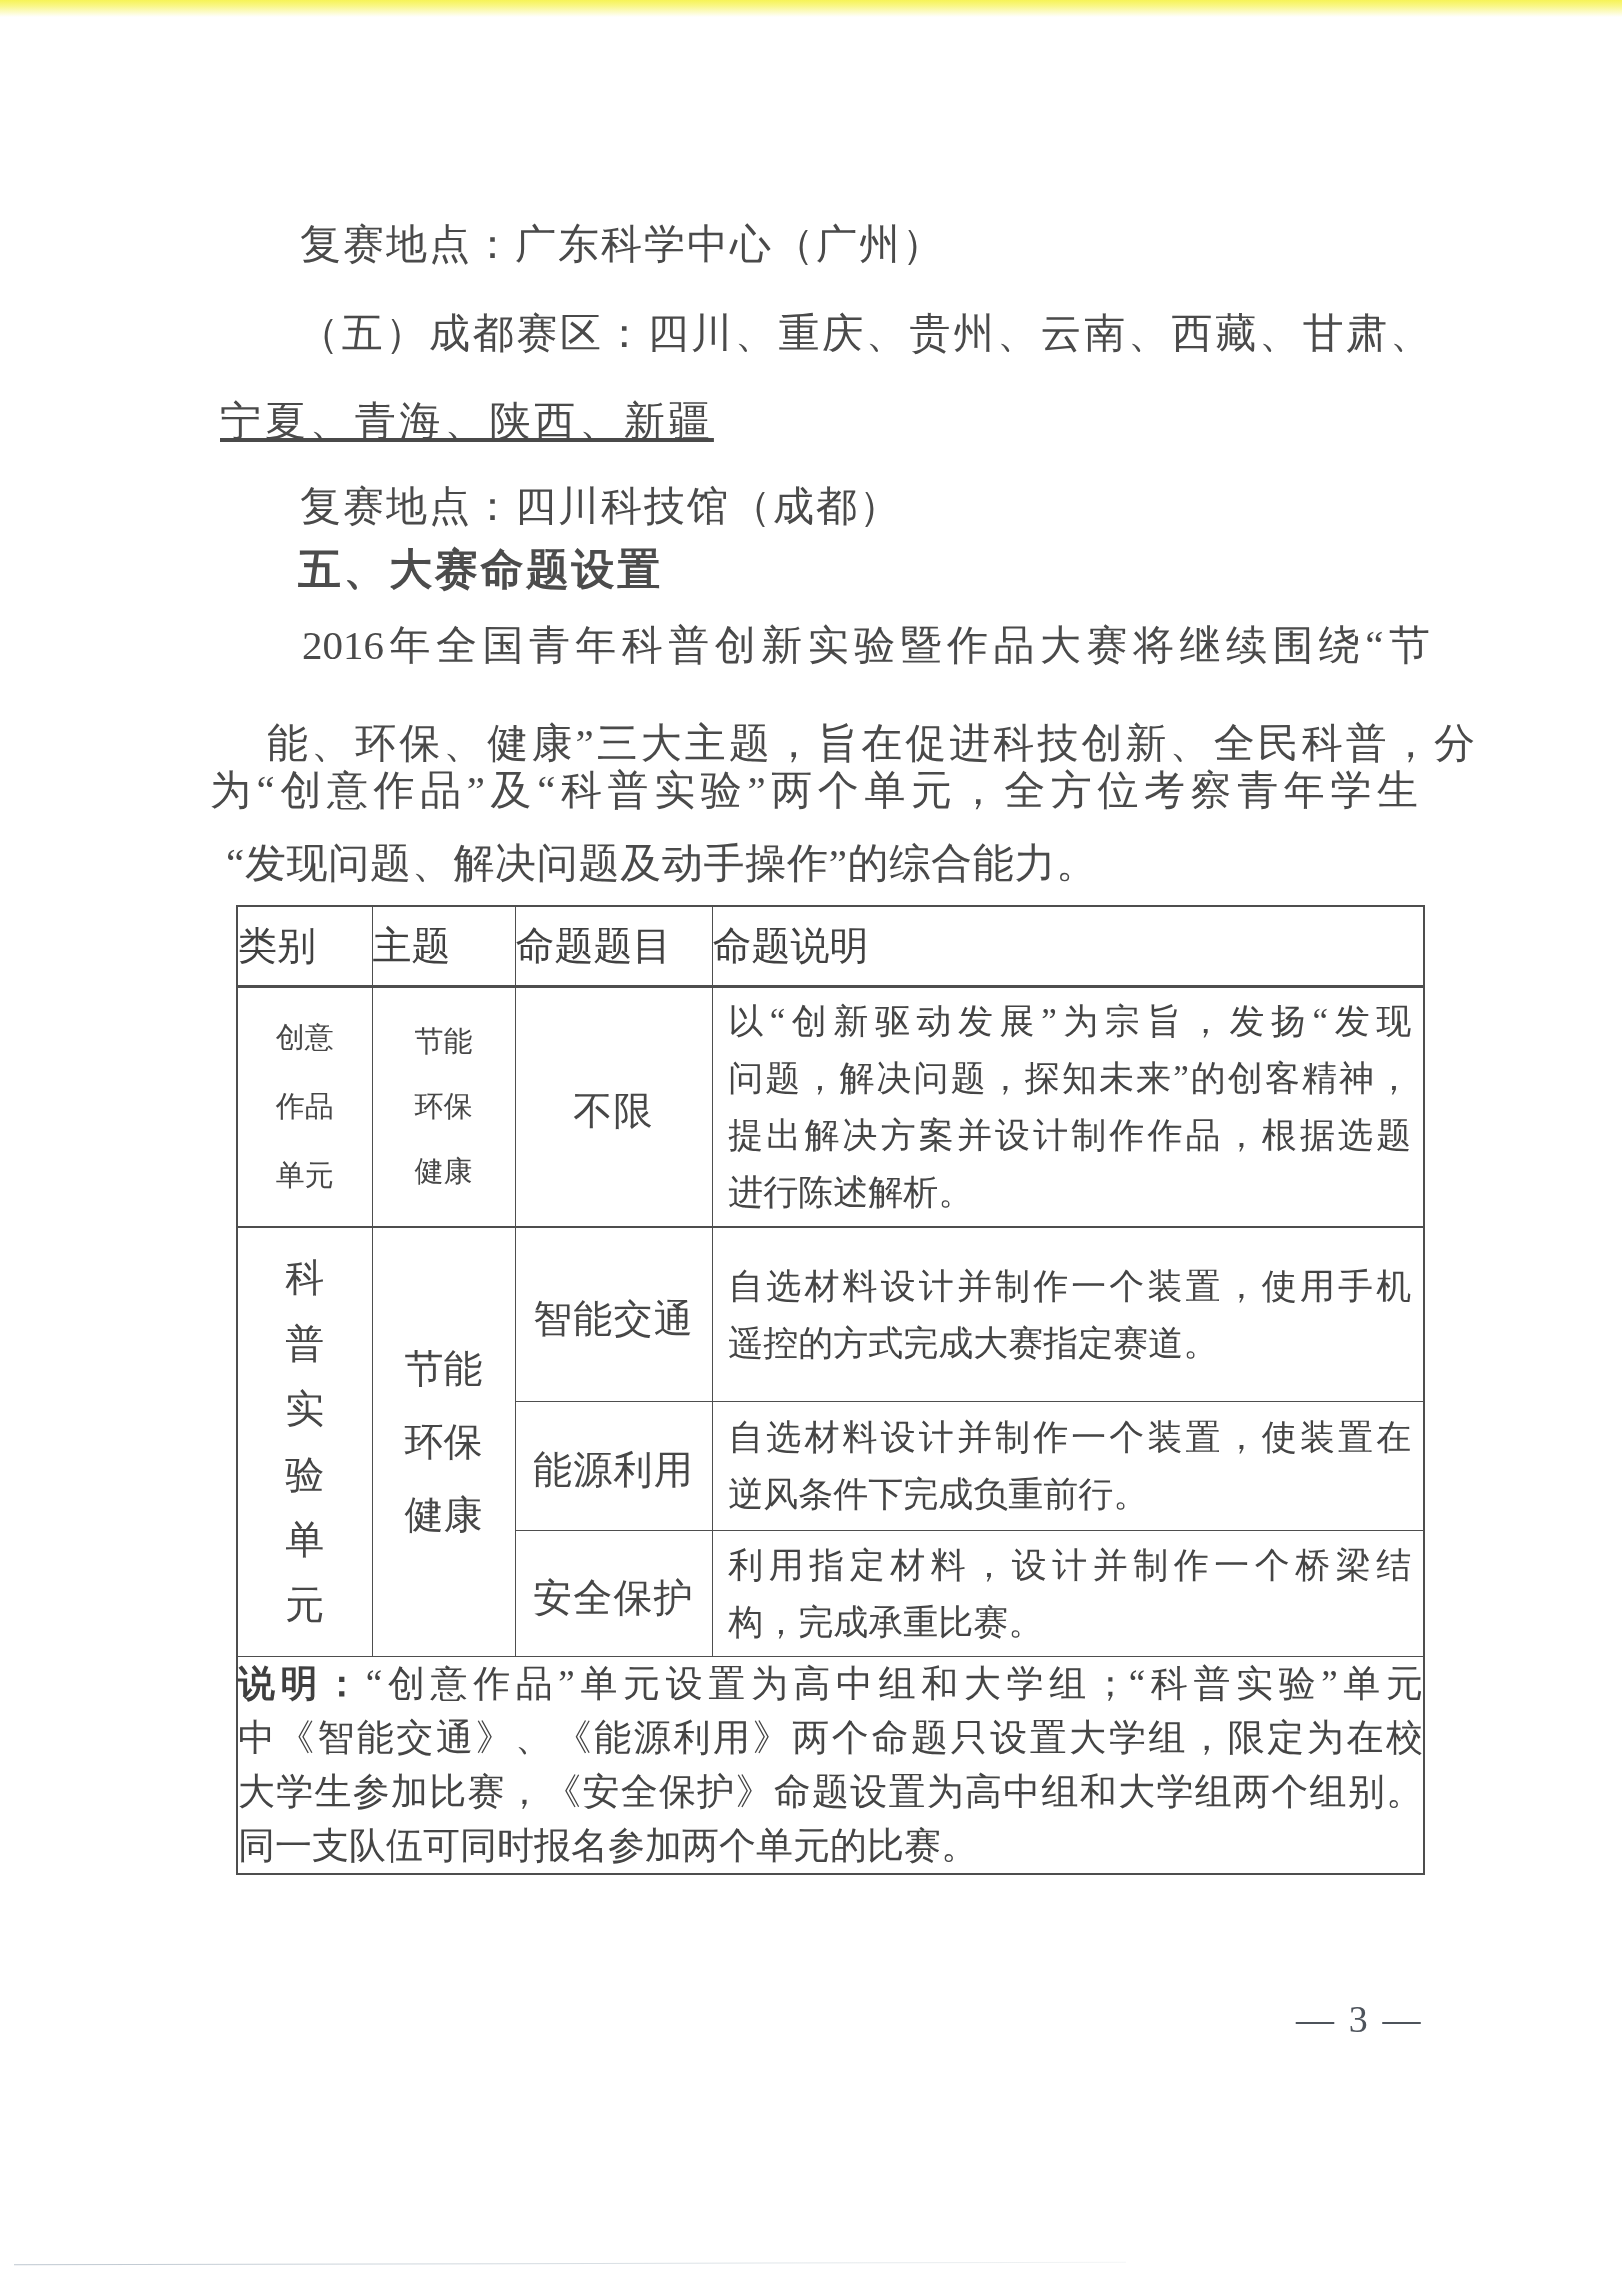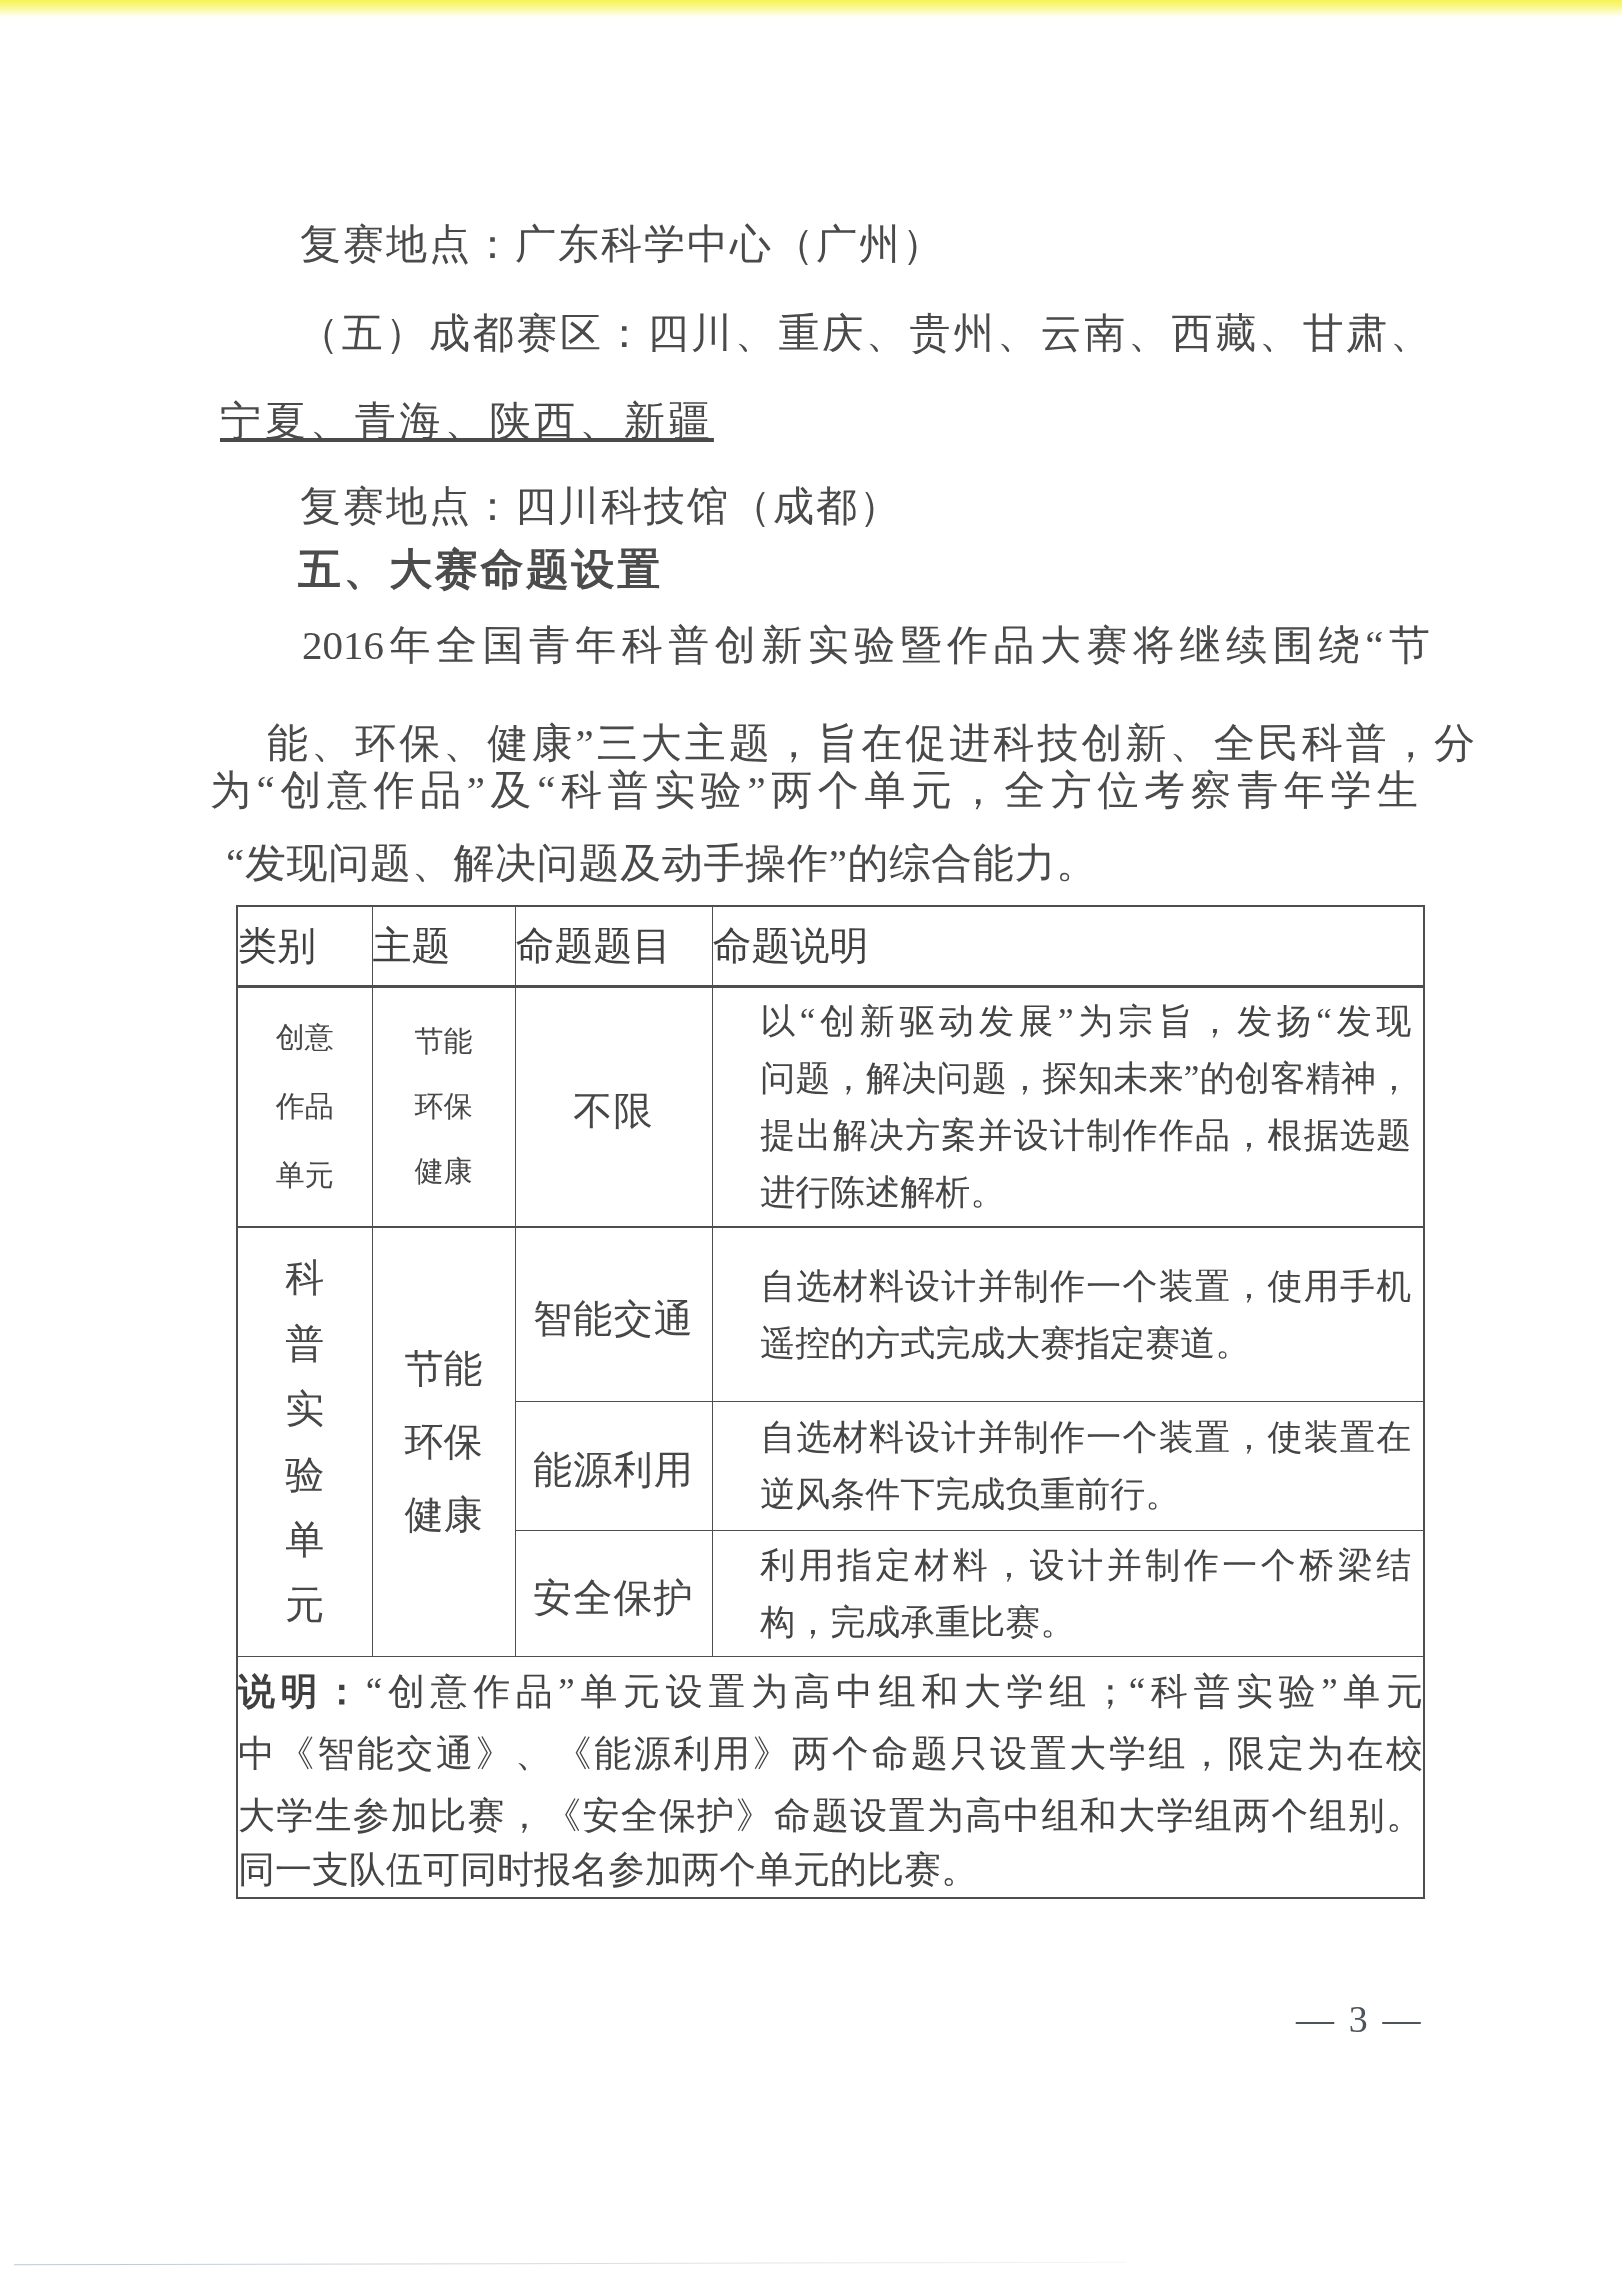--- a/index.html
+++ b/index.html
@@ -27,27 +27,27 @@
     color:#474747;font-weight:normal;}
   tr.r-head th{font-size:39px;text-align:left;border-bottom:3.3px solid #4e4e4e;color:#414141;}
   tr.r1 td{border-bottom:2.6px solid #4e4e4e;}
   td.cell-center{text-align:center;}
   .stack3 div{font-size:29px;line-height:69px;text-align:center;}
   .stack3.tight div{line-height:65px;}
   .vstack{display:flex;flex-direction:column;justify-content:space-evenly;height:416px;}
   .vstack div{font-size:39px;line-height:42px;text-align:center;}
   .theme-merged div{font-size:39px;line-height:73px;text-align:center;}
   .topic-label{font-size:39px;text-align:center;letter-spacing:1.3px;margin-top:8px;}
-  .desc{padding:5.2px 11.8px 5.2px 15.7px;margin-left:32px;}
+  .desc{padding:5.2px 11.8px 5.2px 15.7px;}
   .desc div{font-size:35px;line-height:57px;color:#454545;}
   .desc .jl{text-align:justify;text-align-last:justify;white-space:nowrap;}
   .desc .ll{text-align:left;}
   td.note-cell{padding:6.5px 15.7px 3.9px 15.7px;border-top:2px solid #4e4e4e;}
   td.note-cell div{font-size:37px;line-height:54px;color:#454545;}
-  td.note-cell .jl{text-align:justify;text-align-last:justify;white-space:nowrap;margin-top:8px;}
+  td.note-cell .jl{text-align:justify;text-align-last:justify;white-space:nowrap;}
   .note-label{font-family:"Liberation Sans","DejaVu Sans",sans-serif;font-weight:700;color:#3f3f3f;}
   .pageno{left:1281px;top:1997px;width:157px;text-align:center;
     font-size:38px;color:#4d535b;letter-spacing:2.6px;white-space:nowrap;}
 </style>
 </head>
 <body>
 
 <div class="abs top-edge"></div>
 <div class="abs bottom-line"></div>
 

